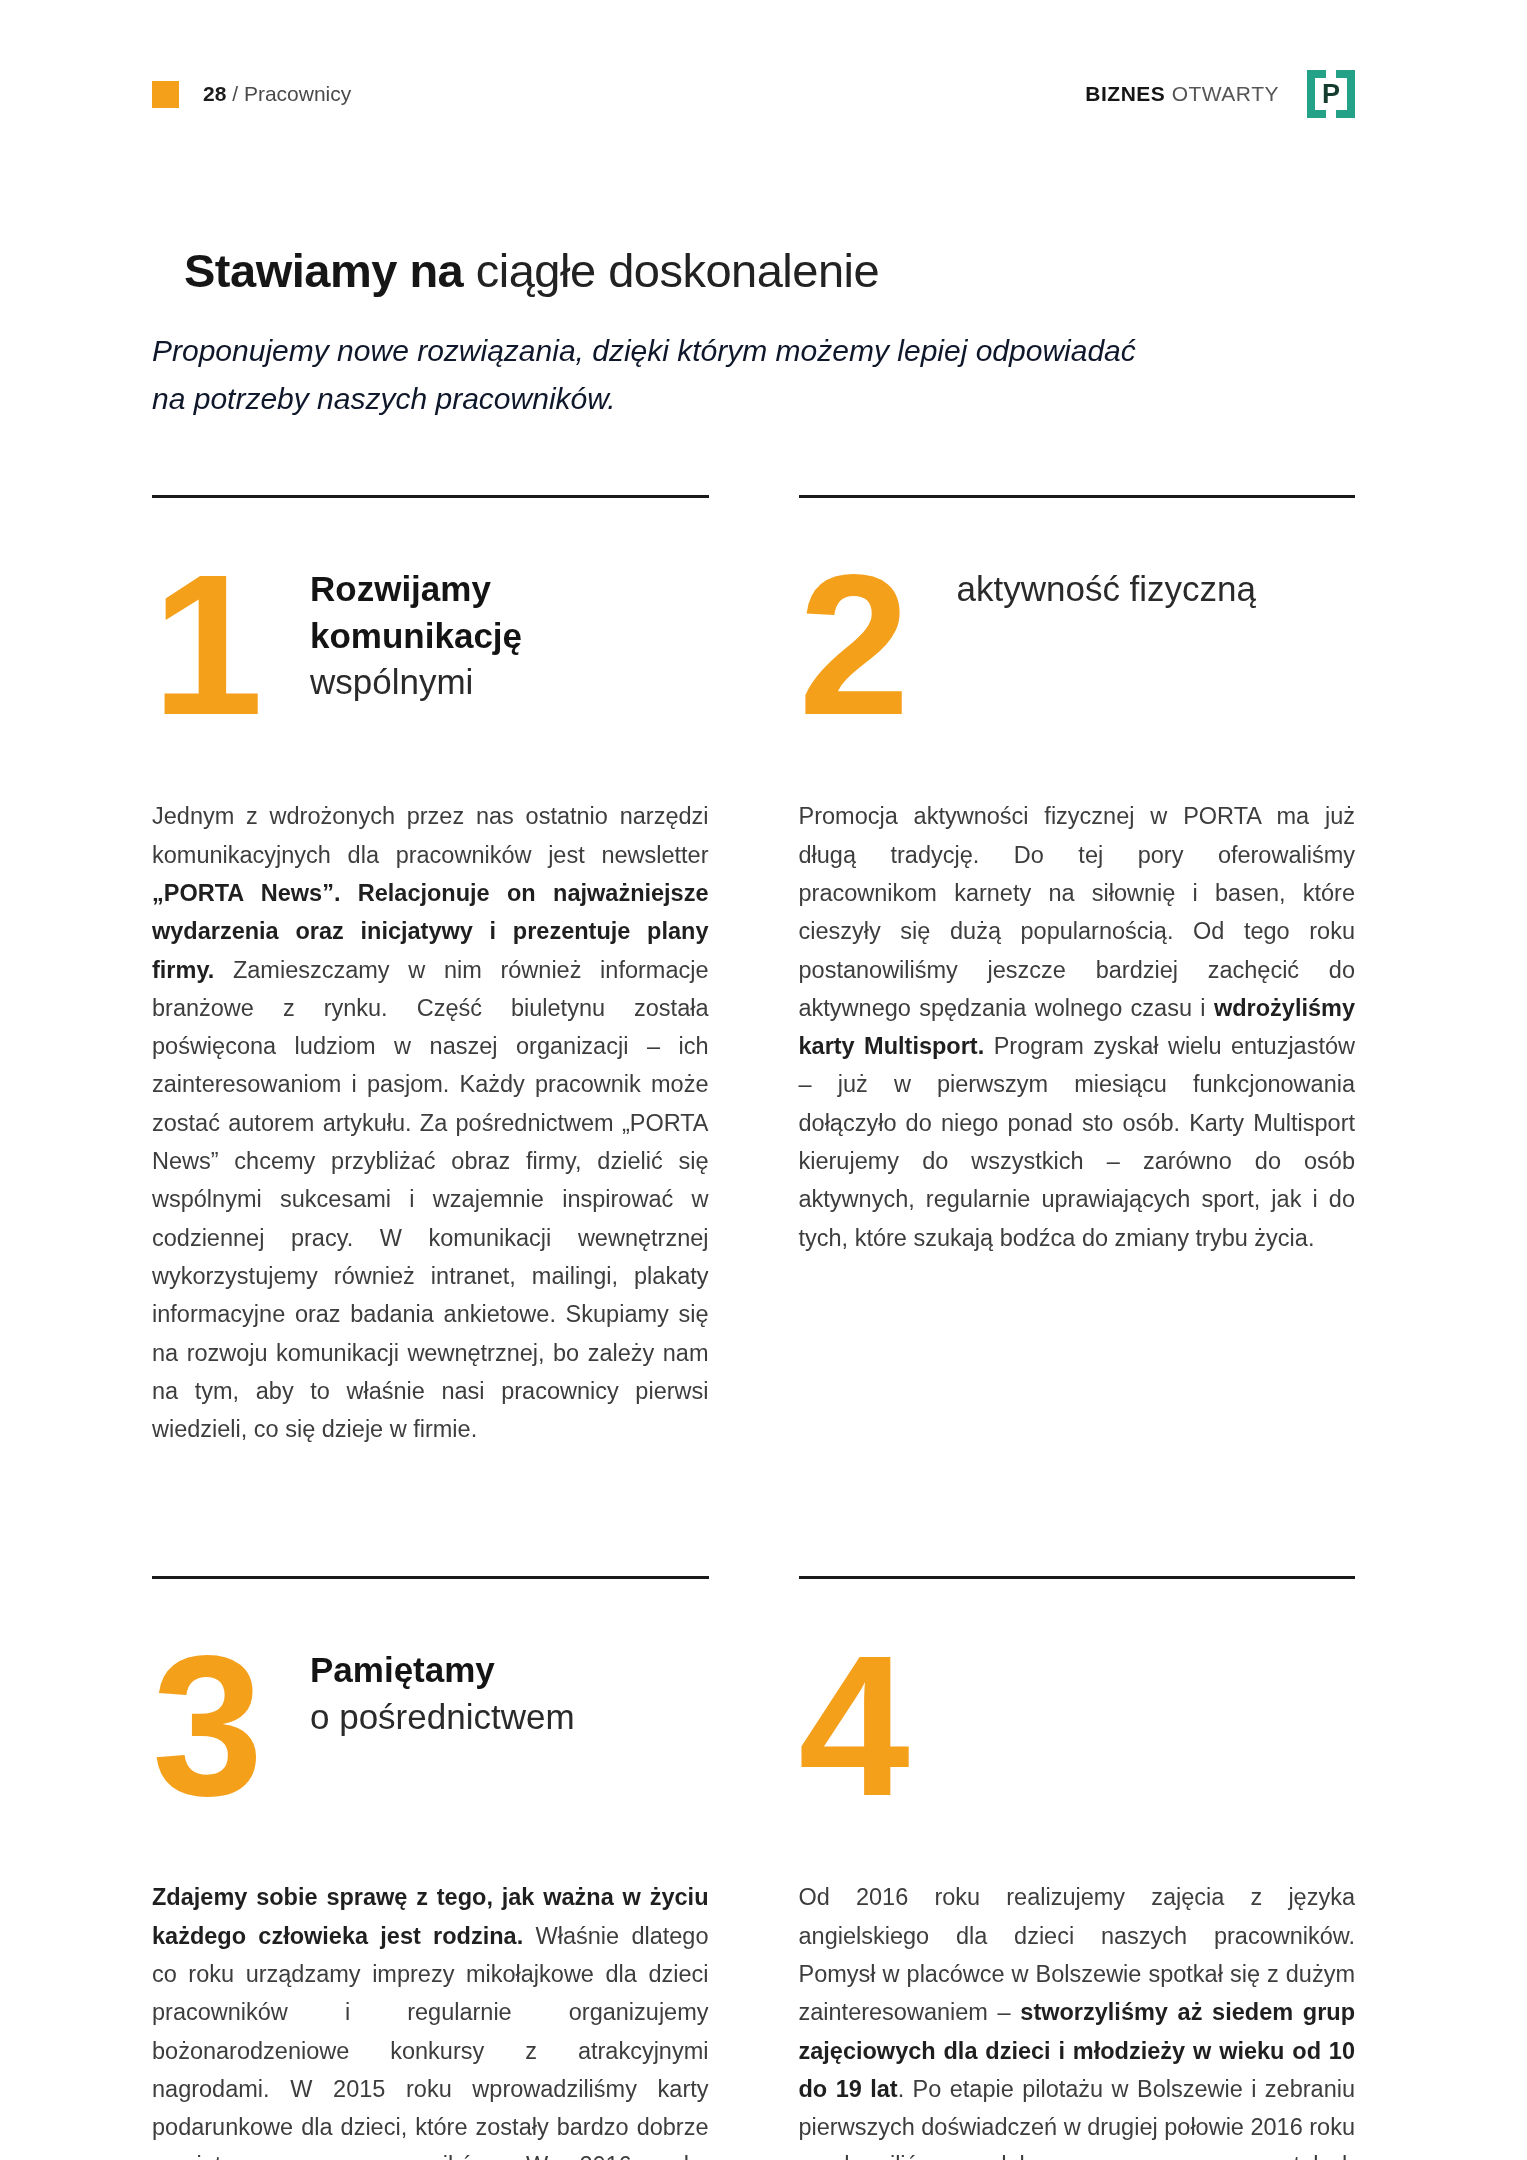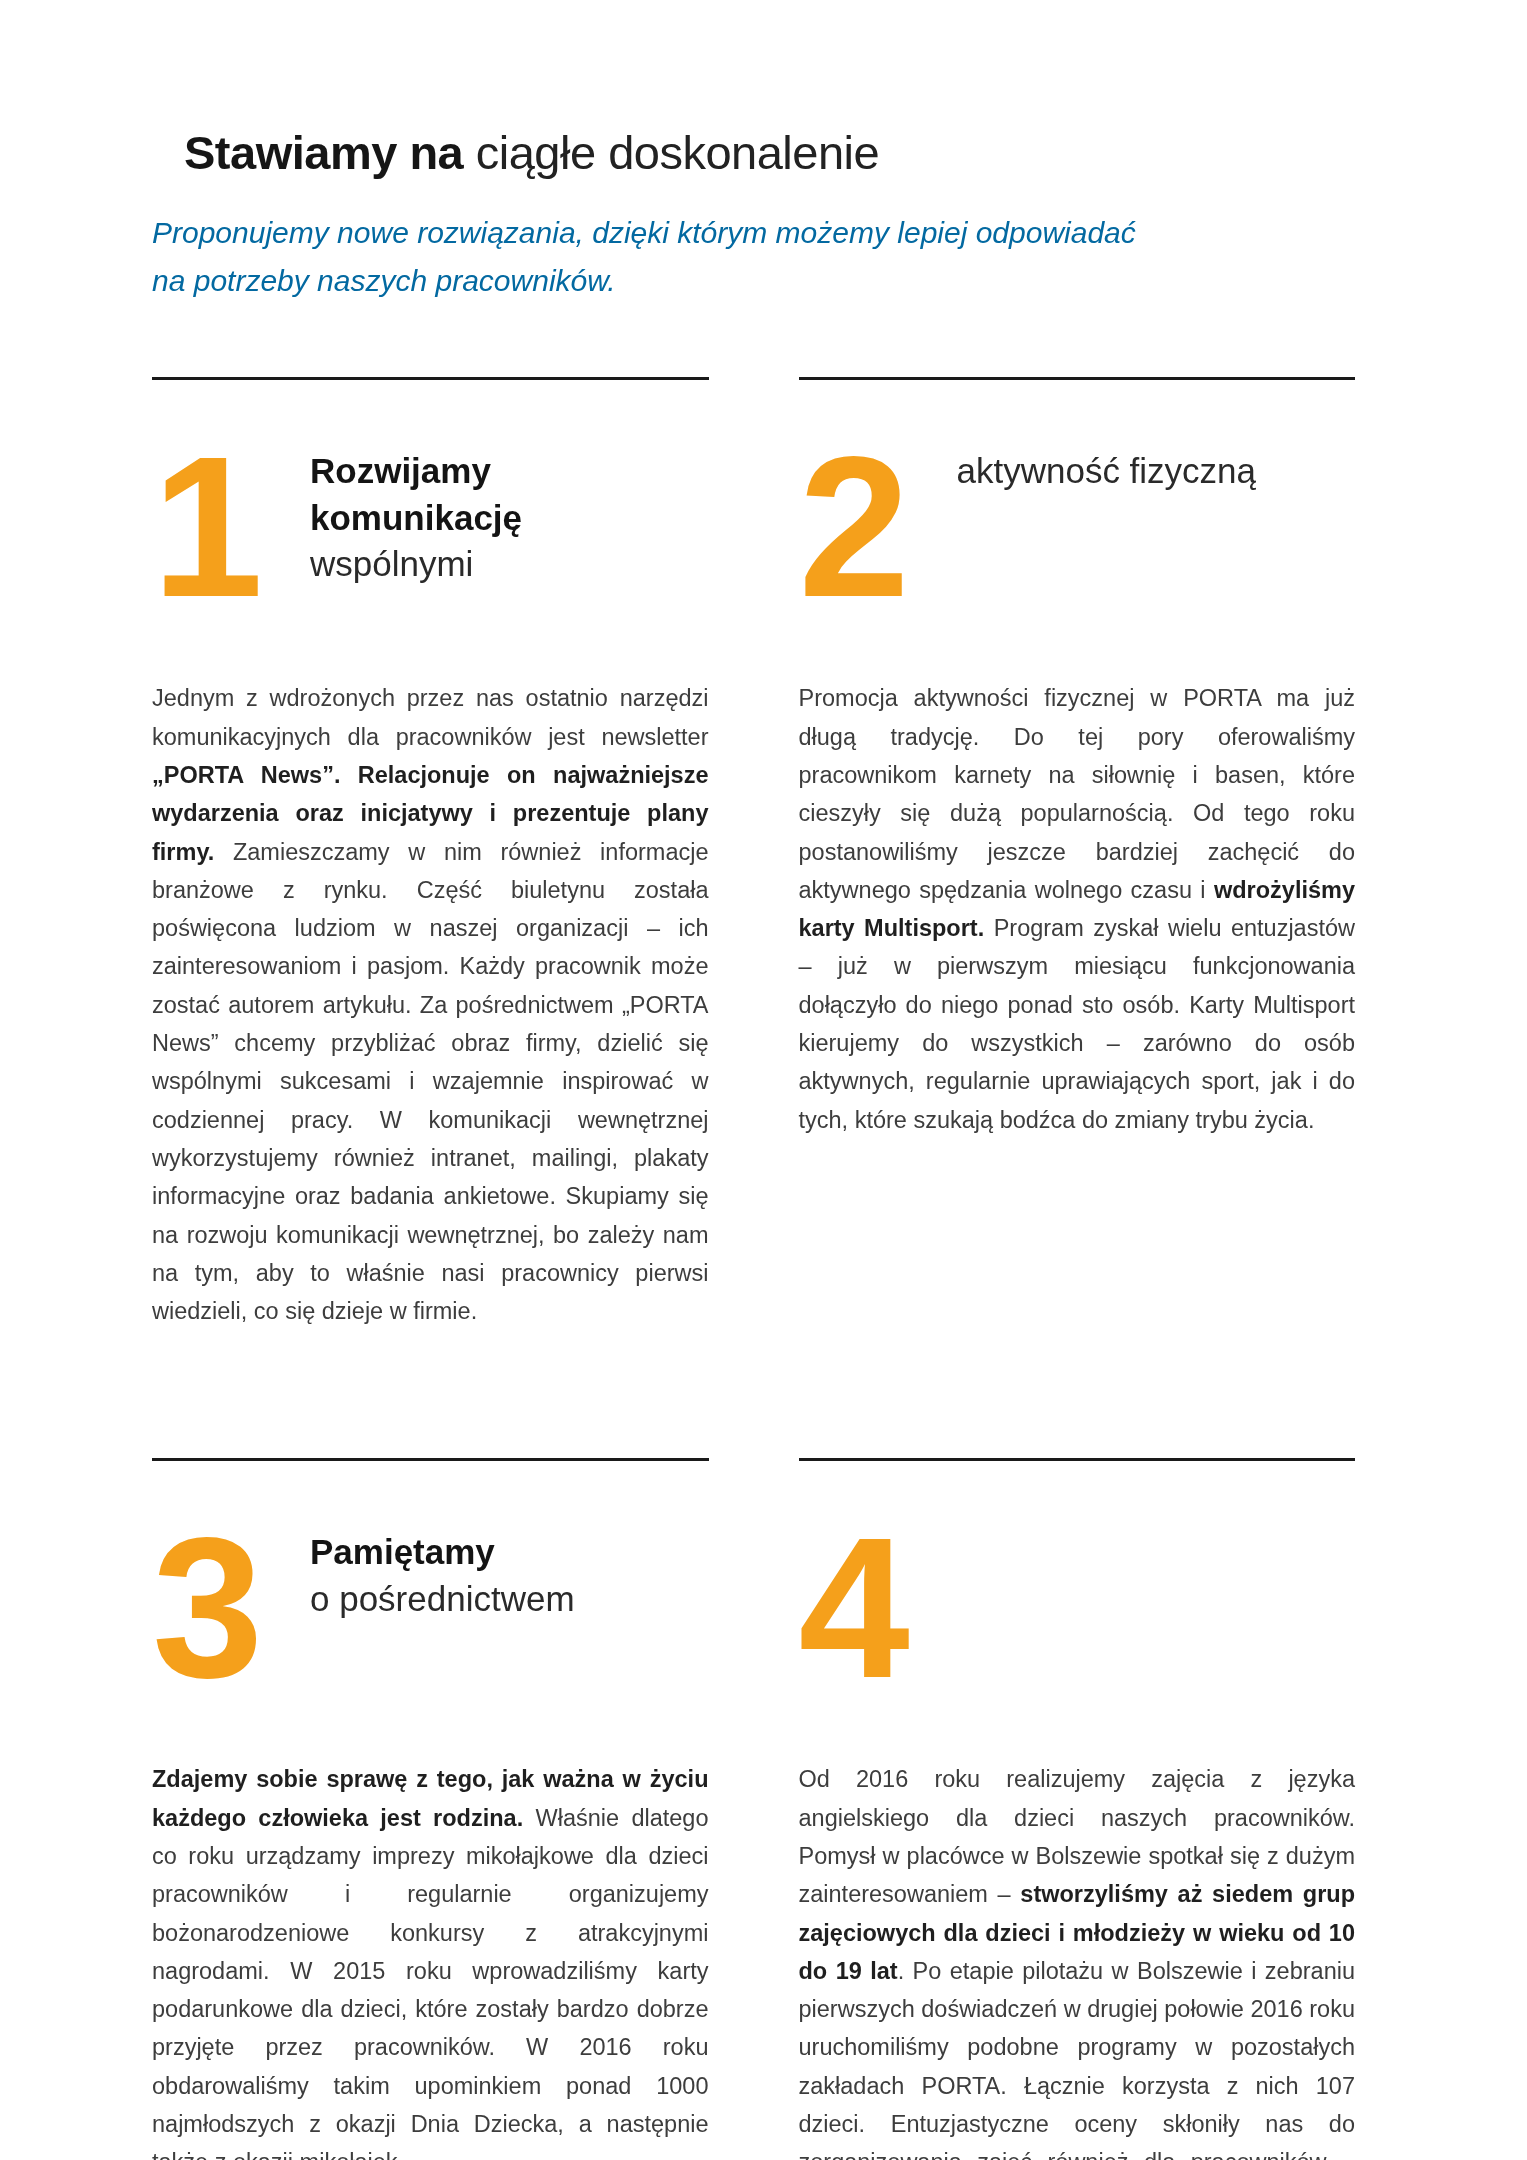--- a/index.html
+++ b/index.html
@@ -47,21 +47,21 @@
     font-size:47px; line-height:1.05; color:#161616;
     letter-spacing:-0.5px;
     margin-left:32px;
   }
   .title .t-bold { font-weight:700; }
   .title .t-light { font-weight:400; color:#222; }
   .lead {
     margin-top:32px;
     font-size:30px; line-height:1.6;
     font-style:italic;
-    color:#0369a1;
+    color:#0f172a;
     white-space:pre-line;
   }
 
   
   .grid {
     margin-top:72px;
     display:grid;
     grid-template-columns:1fr 1fr;
     column-gap:90px;
     row-gap:128px;
@@ -82,20 +82,41 @@
     text-align:justify;
     color:#3d3d3d;
   }
   .para .b { font-weight:700; color:#1f1f1f; }
 </style>
 </head>
 <body>
 
 <div class="page">
 
+  <div class="header">
+    <div class="header-left">
+      <div class="header-square"></div>
+      <div class="header-crumb">
+        <span class="pg">28</span>
+        <span>/ </span><span>Pracownicy</span>
+      </div>
+    </div>
+    <div class="header-right">
+      <div class="brand">
+        <span class="bp">BIZNES</span><span> OTWARTY</span>
+      </div>
+      <div class="logo">
+        <div class="notch-t"></div>
+        <div class="notch-b"></div>
+        <div class="inner">
+          <span>P</span>
+        </div>
+      </div>
+    </div>
+  </div>
 
   <h1 class="title">
     <span class="t-bold">Stawiamy na</span><span class="t-light"> ciągłe doskonalenie</span>
   </h1>
   <p class="lead">Proponujemy nowe rozwiązania, dzięki którym możemy lepiej odpowiadać
 na potrzeby naszych pracowników.</p>
 
   <div class="grid">
 
     <section>

